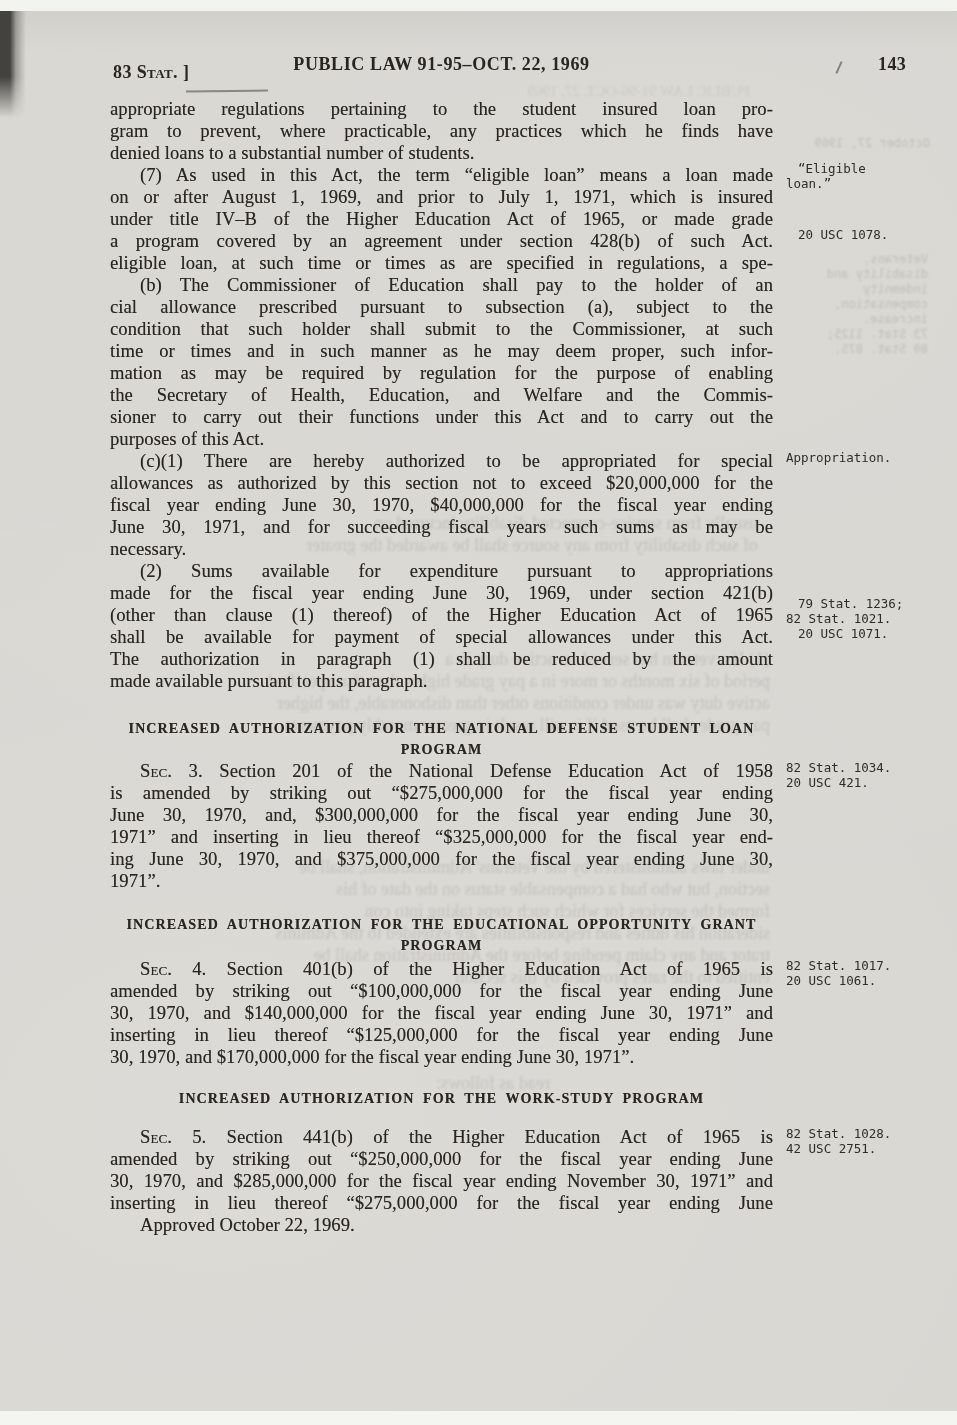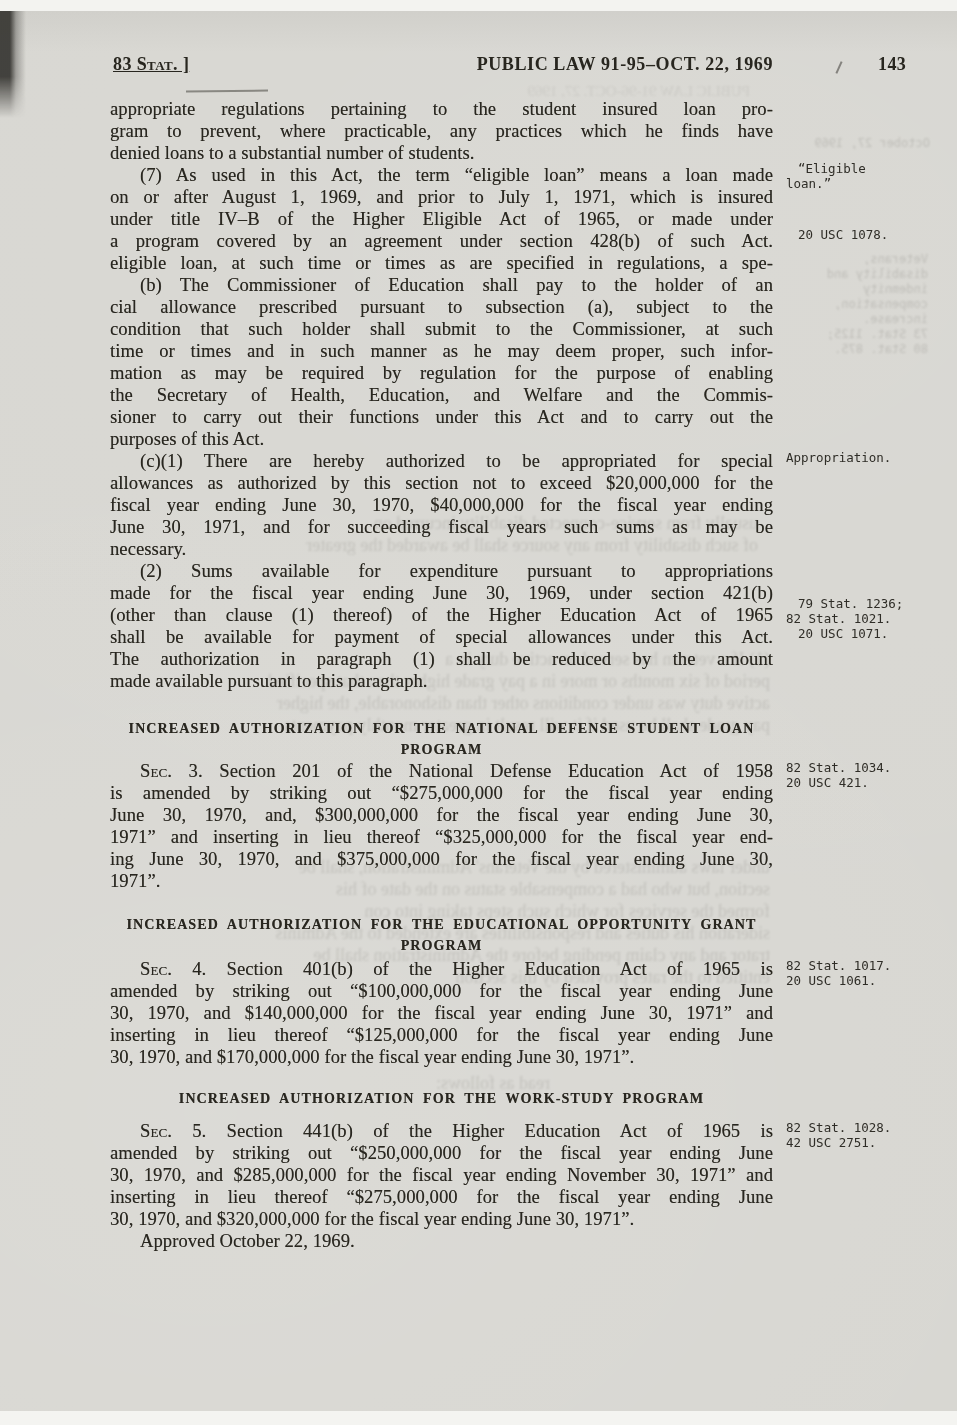--- a/index.html
+++ b/index.html
@@ -21,39 +21,39 @@
     -webkit-mask-image:linear-gradient(to bottom,#000 65%,transparent);
             mask-image:linear-gradient(to bottom,#000 65%,transparent);
     filter:blur(.6px);
   }
   .stray-slash{position:absolute;left:838px;top:61px;width:2px;height:13px;background:rgba(62,60,55,.55);transform:rotate(24deg);z-index:3;}
   .stray-line{position:absolute;left:186px;top:90px;width:82px;height:2px;background:rgba(58,56,50,.5);transform:rotate(-.6deg);z-index:3;}
 
   .content{position:relative;z-index:2;padding:54px 0 0 110px;width:663px;}
 
   .running-head{position:relative;height:21px;font-size:18px;font-weight:700;letter-spacing:.4px;}
-  .rh-left{position:absolute;left:3px;top:0;font-weight:700;text-decoration:underline;}
-  .rh-center{position:absolute;left:0;top:0;width:663px;text-align:right;letter-spacing:.6px;}
+  .rh-left{position:absolute;left:3px;top:8px;font-weight:700;}
+  .rh-center{position:absolute;left:0;top:0;width:663px;text-align:center;letter-spacing:.6px;}
   .rh-right{position:absolute;left:768px;top:0;width:60px;}
 
   .para{position:relative;font-size:18.5px;line-height:22px;letter-spacing:.1px;
         text-shadow:.2px .2px .5px rgba(43,40,33,.5);}
   .line{text-align:justify;text-align-last:justify;white-space:normal;}
   .line.last{text-align-last:left;}
   .ind{padding-left:30px;}
   .sc{font-variant:small-caps;}
   .intro{margin-top:23px;}
 
   .heading{
     text-align:center;font-weight:700;font-size:14px;line-height:21px;
     letter-spacing:1.1px;word-spacing:4px;text-shadow:.2px .2px .4px rgba(43,40,33,.5);
   }
   .h1{margin-top:26px;}
   .h2{margin-top:22px;margin-bottom:2px;}
-  .h3{margin-top:20px;margin-bottom:11px;}
+  .h3{margin-top:20px;margin-bottom:17px;}
   .approved{margin-top:0;}
 
   .mnote{
     position:absolute;left:676px;width:185px;
     font-family:"DejaVu Sans Mono",monospace;font-size:12.5px;line-height:15px;
     letter-spacing:0;color:#2f2d27;text-shadow:none;text-align:left;
   }
   .mnote div{text-align:left;}
   .mi{padding-left:12px;}
 
@@ -137,21 +137,21 @@
     <div class="para">
       <div class="mnote" style="top:-3px;">
         <div class="mi">“Eligible</div>
         <div>loan.”</div>
       </div>
       <div class="mnote" style="top:63px;">
         <div class="mi">20 USC 1078.</div>
       </div>
       <div class="line ind">(7) As used in this Act, the term “eligible loan” means a loan made</div>
       <div class="line">on or after August 1, 1969, and prior to July 1, 1971, which is insured</div>
-      <div class="line">under title IV–B of the Higher Eligible Act of 1965, or made under</div>
+      <div class="line">under title IV–B of the Higher Education Act of 1965, or made grade</div>
       <div class="line">a program covered by an agreement under section 428(b) of such Act.</div>
     </div>
 
     <div class="para">
       <div class="line">eligible loan, at such time or times as are specified in regulations, a spe-</div>
       <div class="line ind">(b) The Commissioner of Education shall pay to the holder of an</div>
       <div class="line">cial allowance prescribed pursuant to subsection (a), subject to the</div>
       <div class="line">condition that such holder shall submit to the Commissioner, at such</div>
       <div class="line">time or times and in such manner as he may deem proper, such infor-</div>
       <div class="line">mation as may be required by regulation for the purpose of enabling</div>
@@ -226,21 +226,20 @@
 
     <div class="para">
       <div class="mnote" style="top:0;">
         <div>82 Stat. 1028.</div>
         <div>42 USC 2751.</div>
       </div>
       <div class="line ind"><span class="sc">Sec. 5.</span><span> Section 441(b) of the Higher Education Act of 1965 is</span></div>
       <div class="line">amended by striking out “$250,000,000 for the fiscal year ending June</div>
       <div class="line">30, 1970, and $285,000,000 for the fiscal year ending November 30, 1971” and</div>
       <div class="line">inserting in lieu thereof “$275,000,000 for the fiscal year ending June</div>
-      <div class="line last">30, 1970, and $320,000,000 for the fiscal year ending June 30, 1971”.</div>
     </div>
 
     <div class="para approved">
       <div class="line last ind">Approved October 22, 1969.</div>
     </div>
 
   </div>
 </div>
 
 </body></html>

